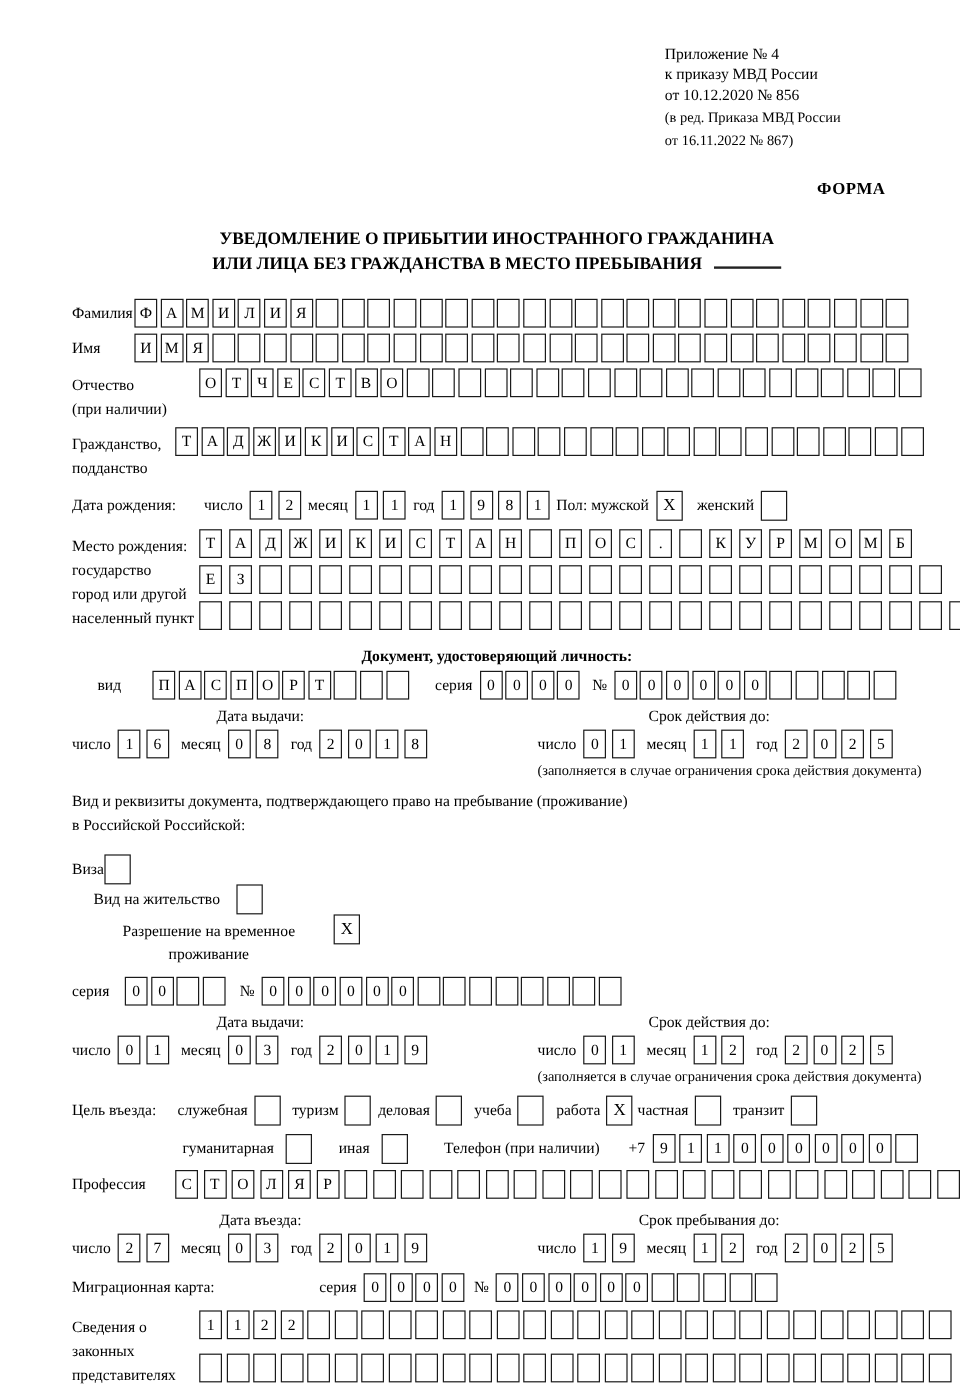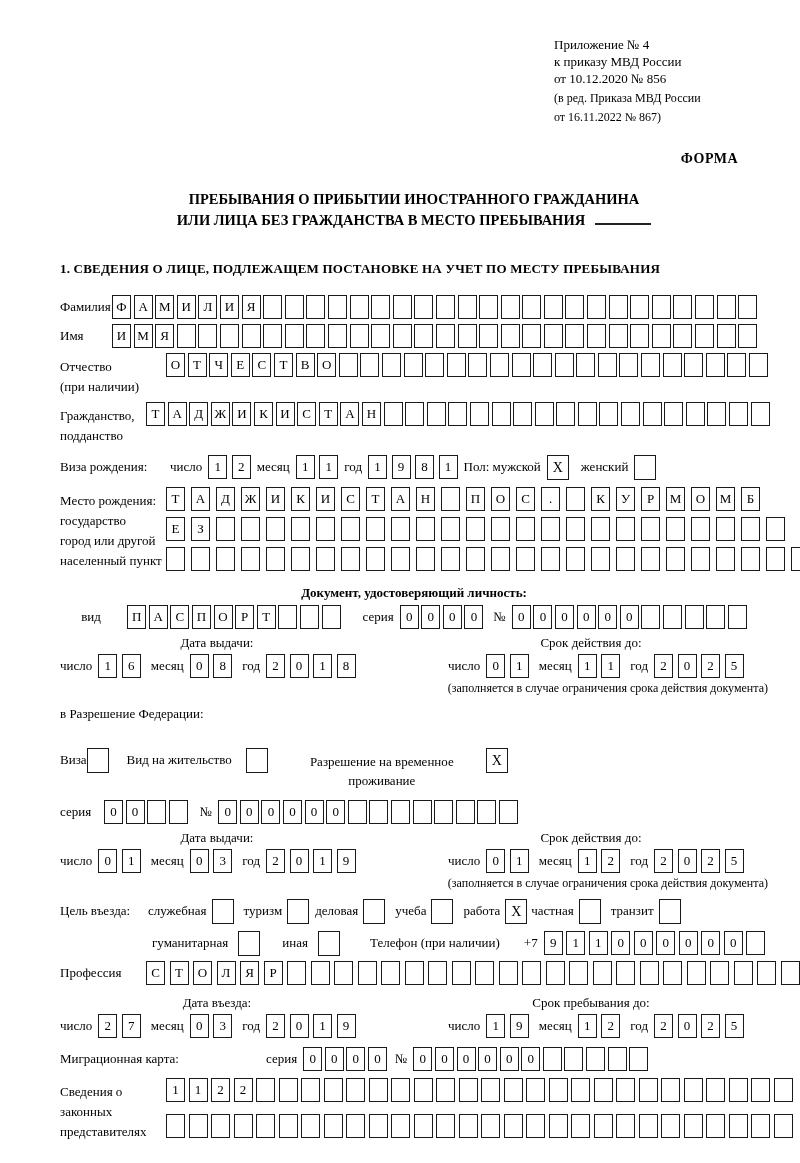--- a/index.html
+++ b/index.html
@@ -34,21 +34,21 @@
 
   .dates-row{display:flex;margin-top:6px;gap:40px;}
   .date-col{display:flex;flex-direction:column;}
   .date-col.left{width:47%;}
   .date-col.right{width:53%;}
   .date-heading{text-align:center;margin-bottom:3px;}
   .date-fields{display:flex;align-items:flex-start;}
   .date-fields .cells{margin-right:4px;}
   .note{font-size:12px;text-align:right;margin-top:3px;}
 
-  .permit-row{display:flex;margin-top:24px;}
+  .permit-row{display:flex;margin-top:14px;flex-direction:column;}
   .permit-item{display:flex;align-items:flex-start;}
   .plabel{padding-top:4px;}
   .pcenter{text-align:center;line-height:19px;padding-top:4px;}
   .pw190{width:196px;} .pw185{width:186px;}
 
   .opt{display:flex;align-items:flex-start;}
   .opt .chk{margin-left:5px;}
 
   .col{display:flex;flex-direction:column;}
   .bp-rows .row-b{margin-bottom:6px;display:flex;}
@@ -62,25 +62,24 @@
   <div class="hdr">
     <div>Приложение № 4</div>
     <div>к приказу МВД России</div>
     <div>от 10.12.2020 № 856</div>
     <div class="small">(в ред. Приказа МВД России</div>
     <div class="small">от 16.11.2022 № 867)</div>
   </div>
   <div class="forma">ФОРМА</div>
 
   <div class="title">
-    <div>ПРЕБЫВАНИЯ О ПРИБЫТИИ ИНОСТРАННОГО ГРАЖДАНИНА</div>
+    <div>УВЕДОМЛЕНИЕ О ПРИБЫТИИ ИНОСТРАННОГО ГРАЖДАНИНА</div>
     <div><span>ИЛИ ЛИЦА БЕЗ ГРАЖДАНСТВА В МЕСТО ПРЕБЫВАНИЯ</span><span class="uline"></span></div>
   </div>
 
-  <div class="sec-h">1. СВЕДЕНИЯ О ЛИЦЕ, ПОДЛЕЖАЩЕМ ПОСТАНОВКЕ НА УЧЕТ ПО МЕСТУ ПРЕБЫВАНИЯ</div>
 
   <div class="row" style="margin-top:18px;">
     <div class="lbl w52">Фамилия</div>
     <div class="cells">
         <div class="cell">Ф</div>
         <div class="cell">А</div>
         <div class="cell">М</div>
         <div class="cell">И</div>
         <div class="cell">Л</div>
         <div class="cell">И</div>
@@ -216,21 +215,21 @@
         <div class="cell"></div>
         <div class="cell"></div>
         <div class="cell"></div>
         <div class="cell"></div>
         <div class="cell"></div>
         <div class="cell"></div>
       </div>
   </div>
 
   <div class="row" style="margin-top:9px;">
-    <div class="lbl" style="width:104px;">Виза рождения:</div>
+    <div class="lbl" style="width:104px;">Дата рождения:</div>
     <div class="inline-lbl">число</div>
     <div class="cells g45">
         <div class="cell">1</div>
         <div class="cell">2</div>
       </div>
     <div class="inline-lbl">месяц</div>
     <div class="cells g45">
         <div class="cell">1</div>
         <div class="cell">1</div>
       </div>
@@ -426,21 +425,22 @@
             <div class="cell">0</div>
             <div class="cell">2</div>
             <div class="cell">5</div>
           </div>
       </div>
     </div>
   </div>
   <div class="note">(заполняется в случае ограничения срока действия документа)</div>
 
   <div style="margin-top:8px;line-height:20px;">
-    <div>в Разрешение Федерации:</div>
+    <div>Вид и реквизиты документа, подтверждающего право на пребывание (проживание)</div>
+    <div>в Российской Российской:</div>
   </div>
 
   <div class="permit-row">
     <div class="permit-item">
       <div class="plabel">Виза</div>
       <div class="chk"></div>
     </div>
     <div class="permit-item" style="margin-left:18px;">
       <div class="plabel">Вид на жительство</div>
       <div class="chk" style="margin-left:14px;"></div>

